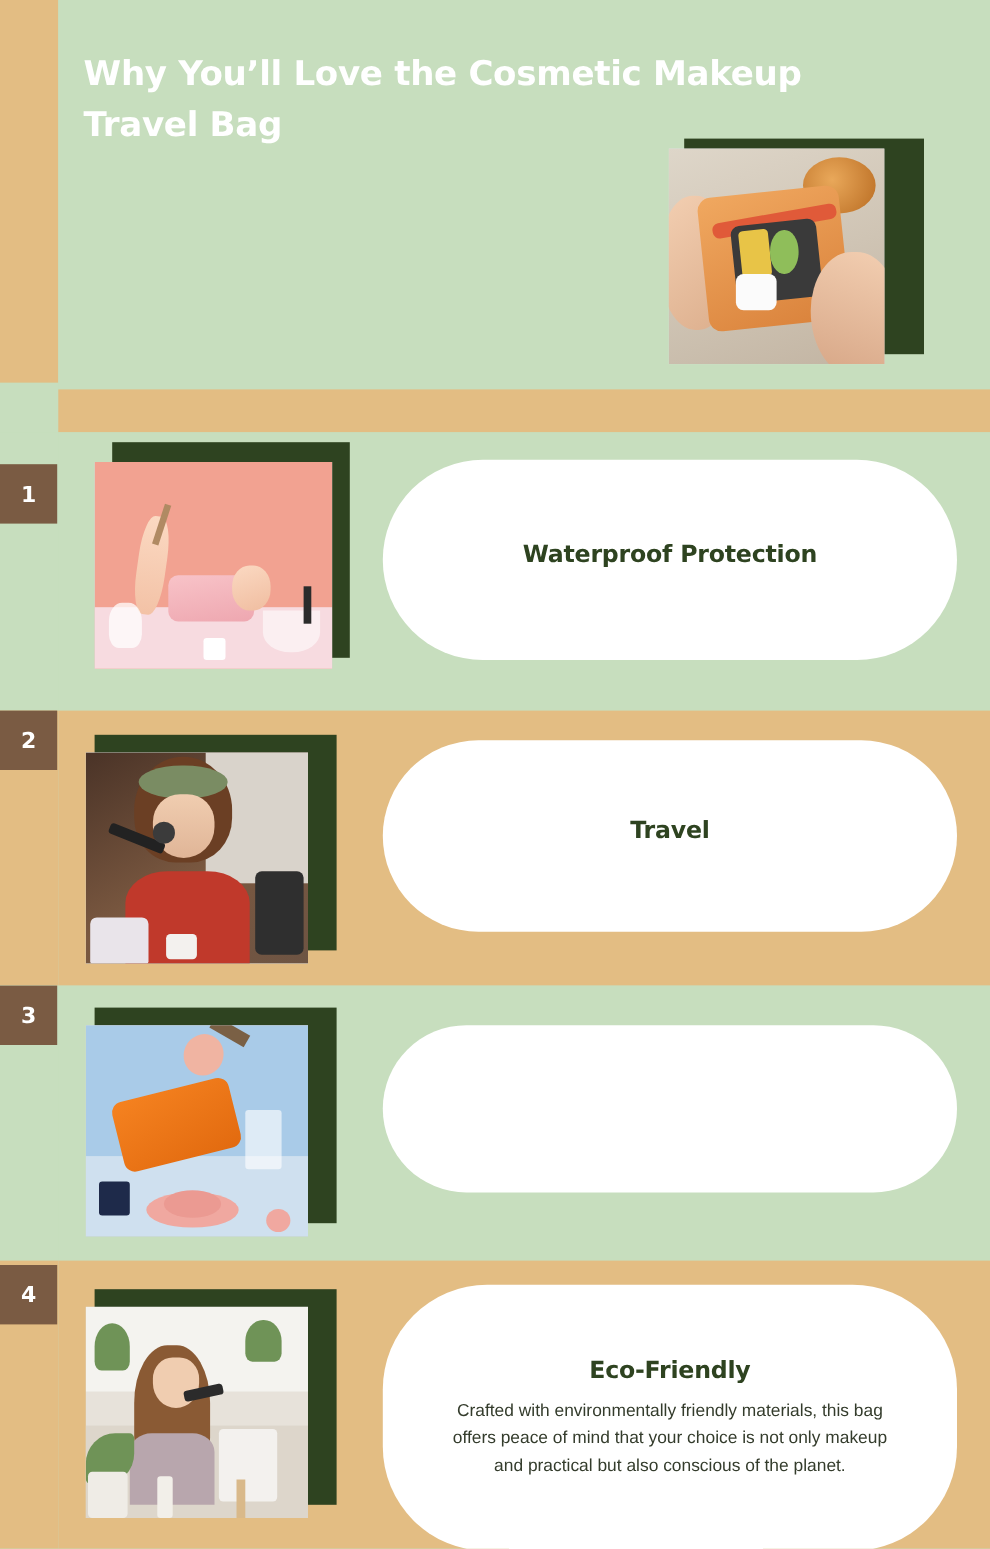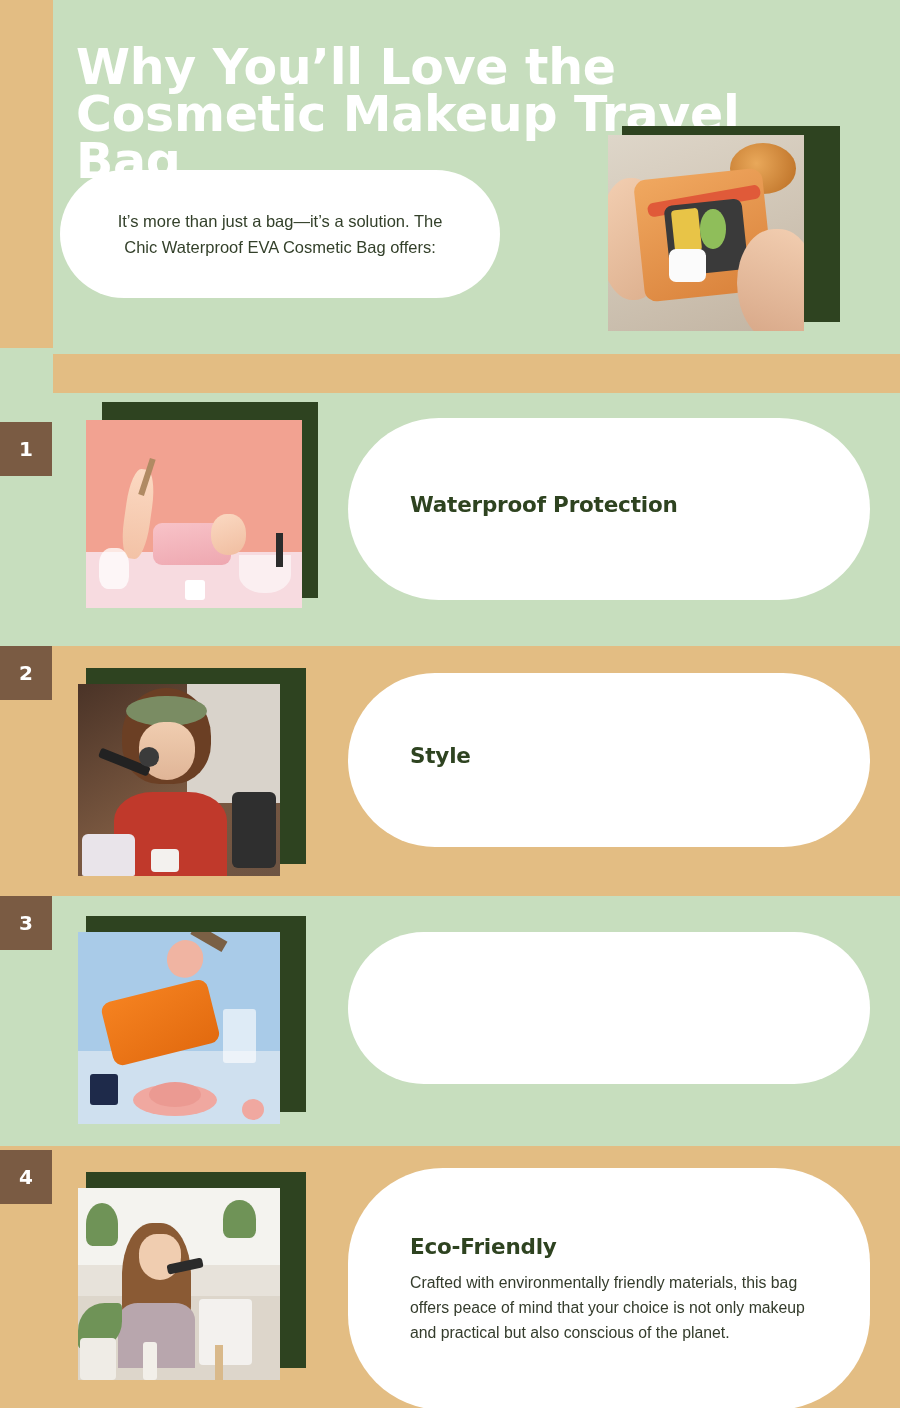--- a/index.html
+++ b/index.html
@@ -25,21 +25,21 @@
 
   
   .sec-bg{position:absolute;left:0;width:900px;}
   .sec-bg .left{position:absolute;left:0;top:0;width:53px;height:100%;}
   .sec-bg .right{position:absolute;left:53px;top:0;width:847px;height:100%;}
 
   
   #page-title{
     position:absolute;left:76px;top:44px;width:740px;
     color:#ffffff;
-    font-size:49px;line-height:47px;
+    font-size:31px;line-height:47px;
     font-weight:700;
     letter-spacing:-0.3px;
     font-family:"DejaVu Sans", sans-serif;
     font-stretch:normal;
   }
   #intro-pill{
     position:absolute;left:60px;top:170px;width:440px;height:128px;
     background:#ffffff;border-radius:64px;
     display:flex;align-items:center;justify-content:center;
     box-sizing:border-box;padding:0 42px;
@@ -61,21 +61,21 @@
     background:#7a5b43;color:#ffffff;
     display:flex;align-items:center;justify-content:center;
     font-size:20px;font-weight:700;
     font-family:"DejaVu Sans", sans-serif;
   }
 
   
   .card{
     position:absolute;background:#ffffff;
     box-sizing:border-box;
-    display:flex;flex-direction:column;justify-content:center;
+    display:flex;flex-direction:column;justify-content:center;text-align:center;
   }
   .card .card-title{
     color:#2e4320;font-weight:700;font-size:21.5px;line-height:28px;
     font-family:"DejaVu Sans", sans-serif;letter-spacing:-0.2px;
     margin-bottom:9px;
   }
   .card .card-body{
     color:#343c2c;font-size:15.8px;line-height:25px;
     font-family:"Liberation Sans", sans-serif;
   }
@@ -166,23 +166,20 @@
 
 <div class="page">
 
   <div id="header-left-rail"></div>
   <div id="header-bg"></div>
   <div id="header-divider-left"></div>
   <div id="header-divider-band"></div>
 
   <div id="page-title">Why You’ll Love the Cosmetic Makeup Travel Bag</div>
 
-  <div id="intro-pill">
-    <div id="intro-text">It’s more than just a bag—it’s a solution. The Chic Waterproof EVA Cosmetic Bag offers:</div>
-  </div>
 
   <div class="photo-wrap" style="left:608px;top:126px;width:232px;height:205px;">
     <div class="photo-frame" style="left:14px;top:0;width:218px;height:196px;"></div>
     <div class="photo" style="left:0;top:9px;width:196px;height:196px;">
       <div class="ph hero-ph">
         <div class="cup"></div>
           <div class="handL"></div>
           <div class="bag"></div>
         <div class="zip"></div>
           <div class="inner"></div>
@@ -239,21 +236,21 @@
           <div class="dress"></div>
           <div class="brush"></div>
         <div class="brushtip"></div>
           <div class="cam"></div>
           <div class="jar"></div>
           <div class="cup"></div>
       </div>
     </div>
   </div>
   <div class="card" style="left:348px;top:673px;width:522px;height:174px;border-radius:87px;padding:0 62px;">
-    <div class="card-title">Style</div>
+    <div class="card-title">Travel</div>
   </div>
 
   <div class="sec-bg" style="top:896px;height:250px;">
     <div class="left band green"></div>
     <div class="right band green"></div>
   </div>
   <div class="badge" style="top:896px;">
     <span>3</span>
   </div>
   <div class="photo-wrap" style="left:78px;top:916px;width:228px;height:208px;">

